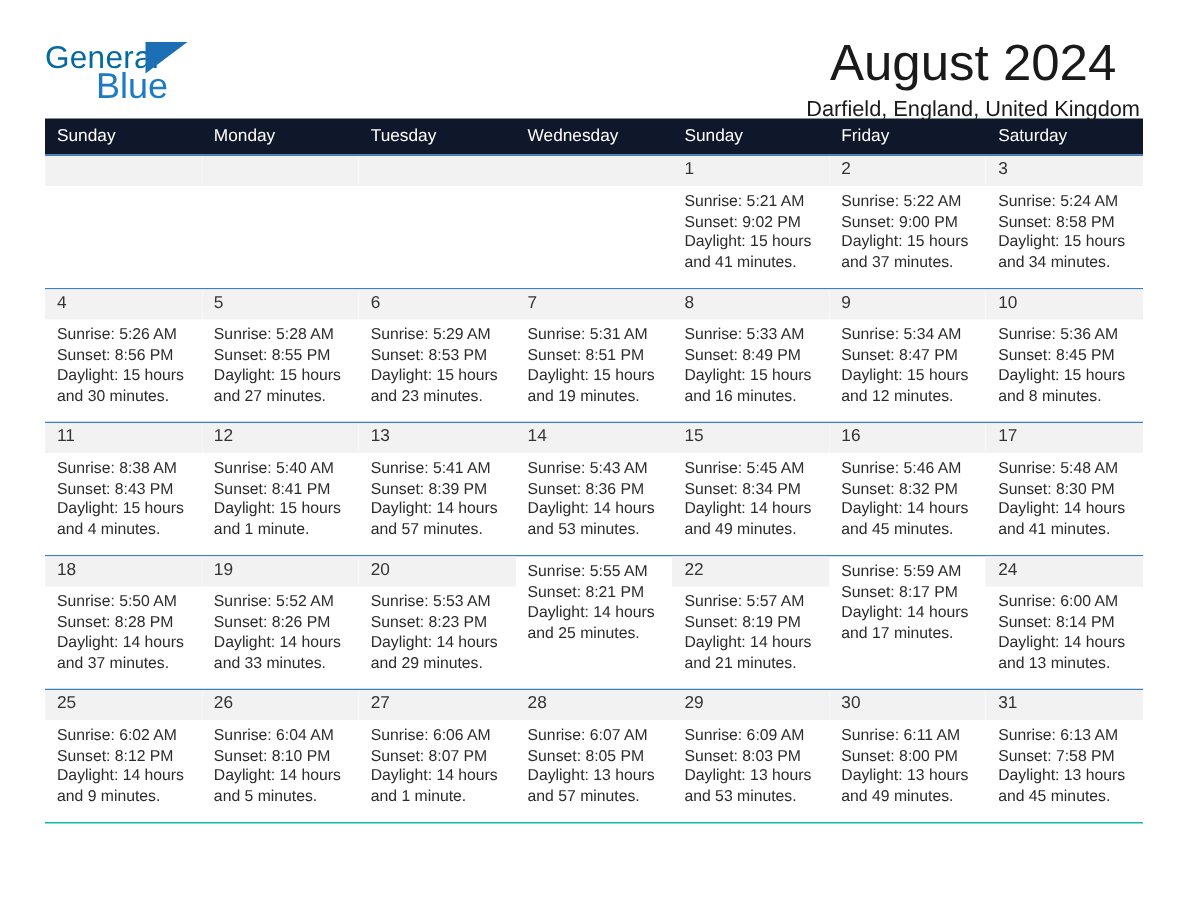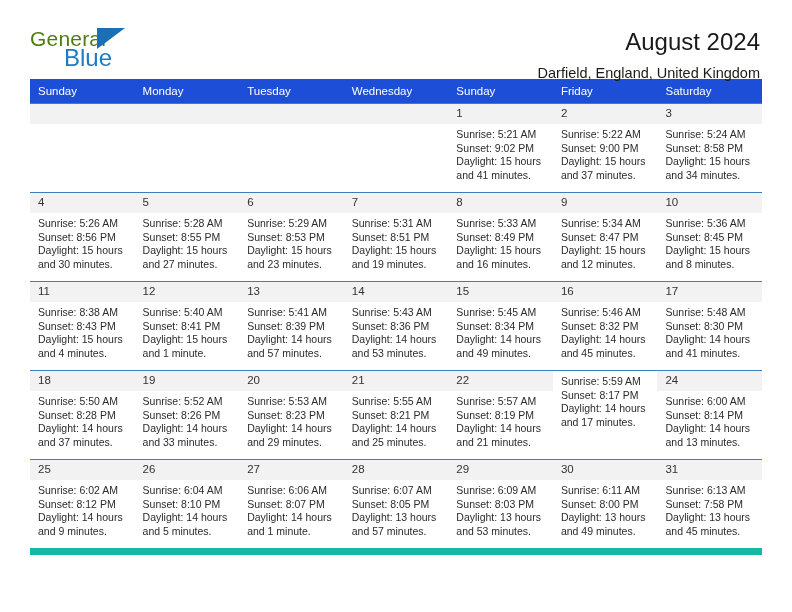--- a/index.html
+++ b/index.html
@@ -31,21 +31,21 @@
     height: 74px;
     box-sizing: border-box;
   }
   .brand {
     position: relative;
     width: 200px;
     padding-top: 2px;
   }
   .brand-line1 {
     font-size: 21px;
-    color: #4d7c0f;
+    color: #0369a1;
     letter-spacing: 0.2px;
     line-height: 22px;
     position: relative;
     display: inline-block;
   }
   .brand-line2 {
     font-size: 24px;
     color: #1c7bc4;
     line-height: 20px;
     margin-left: 34px;
@@ -59,55 +59,56 @@
     width: 0;
     height: 0;
     border-left: 28px solid #1c6fb5;
     border-bottom: 21px solid transparent;
   }
   .titles {
     text-align: right;
     padding-right: 2px;
   }
   .cal-title {
-    font-size: 24px;
+    font-size: 34px;
     font-weight: normal;
     color: #1a1a1a;
     line-height: 32px;
+    text-align: center;
   }
   .cal-subtitle {
     font-size: 14.5px;
     color: #1a1a1a;
     line-height: 20px;
     margin-top: 5px;
   }
 
   
   .calendar {
     width: 732px;
     margin-top: 5px;
   }
   .weekdays {
     display: flex;
-    background: #1d4ed8;
+    background: #0f172a;
   }
   .weekday {
     flex: 1 1 0;
     color: #ffffff;
     font-size: 11.5px;
     padding: 5px 0 5px 8px;
     box-sizing: border-box;
     line-height: 14px;
   }
   .week {
     display: flex;
     border-top: 1.5px solid #3c7fc1;
   }
   .week:last-child {
-    border-bottom: 7px solid #14b8a6;
+    border-bottom: 1px solid #14b8a6;
   }
   .day {
     flex: 1 1 0;
     width: 104.5px;
     box-sizing: border-box;
     height: 88px;
     padding: 0;
     position: relative;
     background: #ffffff;
   }
@@ -359,21 +360,20 @@
       <div class="day">
         <span class="day-number">20</span>
         <div class="day-body">
           <div>Sunrise: 5:53 AM</div>
           <div>Sunset: 8:23 PM</div>
           <div>Daylight: 14 hours</div>
           <div>and 29 minutes.</div>
         </div>
       </div>
       <div class="day">
-        <span class="day-number">21</span>
         <div class="day-body">
           <div>Sunrise: 5:55 AM</div>
           <div>Sunset: 8:21 PM</div>
           <div>Daylight: 14 hours</div>
           <div>and 25 minutes.</div>
         </div>
       </div>
       <div class="day">
         <span class="day-number">22</span>
         <div class="day-body">

